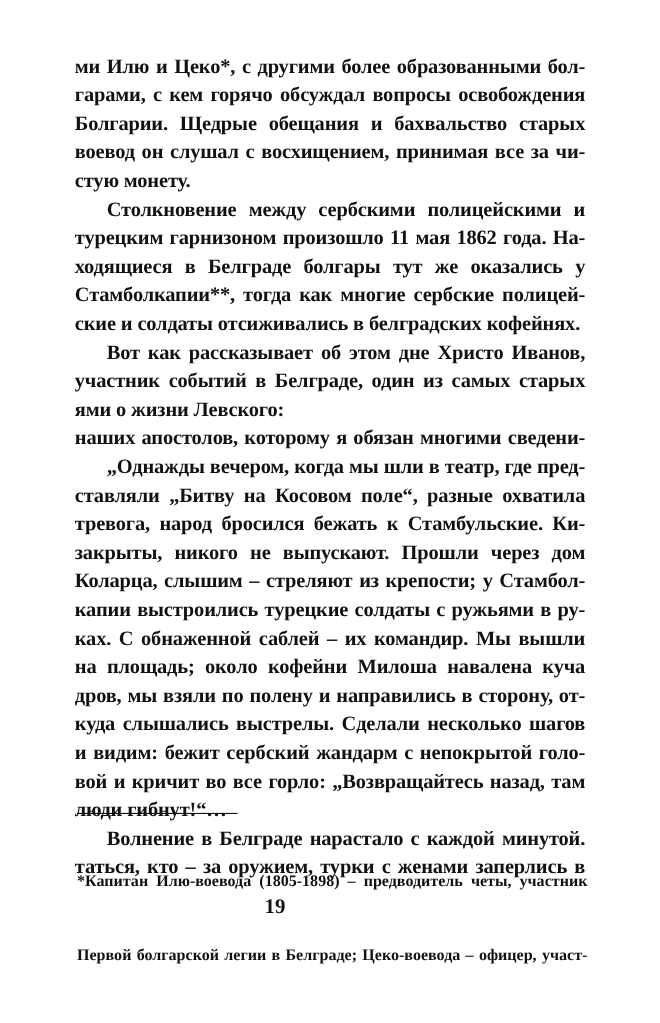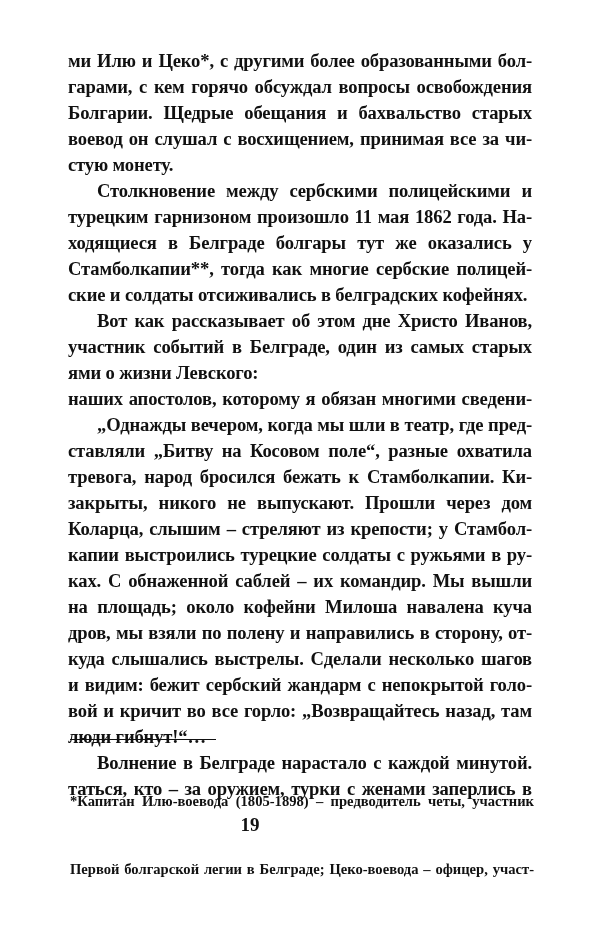--- a/index.html
+++ b/index.html
@@ -93,21 +93,21 @@
     <span class="line">турецким гарнизоном произошло 11 мая 1862 года. На-</span>
     <span class="line">ходящиеся в Белграде болгары тут же оказались у</span>
     <span class="line">Стамболкапии**, тогда как многие сербские полицей-</span>
     <span class="line last">ские и солдаты отсиживались в белградских кофейнях.</span>
     <span class="line indent">Вот как рассказывает об этом дне Христо Иванов,</span>
     <span class="line">участник событий в Белграде, один из самых старых</span>
     <span class="line last">ями о жизни Левского:</span>
     <span class="line">наших апостолов, которому я обязан многими сведени-</span>
     <span class="line indent">„Однажды вечером, когда мы шли в театр, где пред-</span>
     <span class="line">ставляли „Битву на Косовом поле“, разные охватила</span>
-    <span class="line">тревога, народ бросился бежать к Стамболкапии. Ки-</span>
+    <span class="line">тревога, народ бросился бежать к Стамбульские. Ки-</span>
     <span class="line">закрыты, никого не выпускают. Прошли через дом</span>
     <span class="line">Коларца, слышим – стреляют из крепости; у Стамбол-</span>
     <span class="line">капии выстроились турецкие солдаты с ружьями в ру-</span>
     <span class="line">ках. С обнаженной саблей – их командир. Мы вышли</span>
     <span class="line">на площадь; около кофейни Милоша навалена куча</span>
     <span class="line">дров, мы взяли по полену и направились в сторону, от-</span>
     <span class="line">куда слышались выстрелы. Сделали несколько шагов</span>
     <span class="line">и видим: бежит сербский жандарм с непокрытой голо-</span>
     <span class="line">вой и кричит во все горло: „Возвращайтесь назад, там</span>
     <span class="line last">люди гибнут!“…</span>

